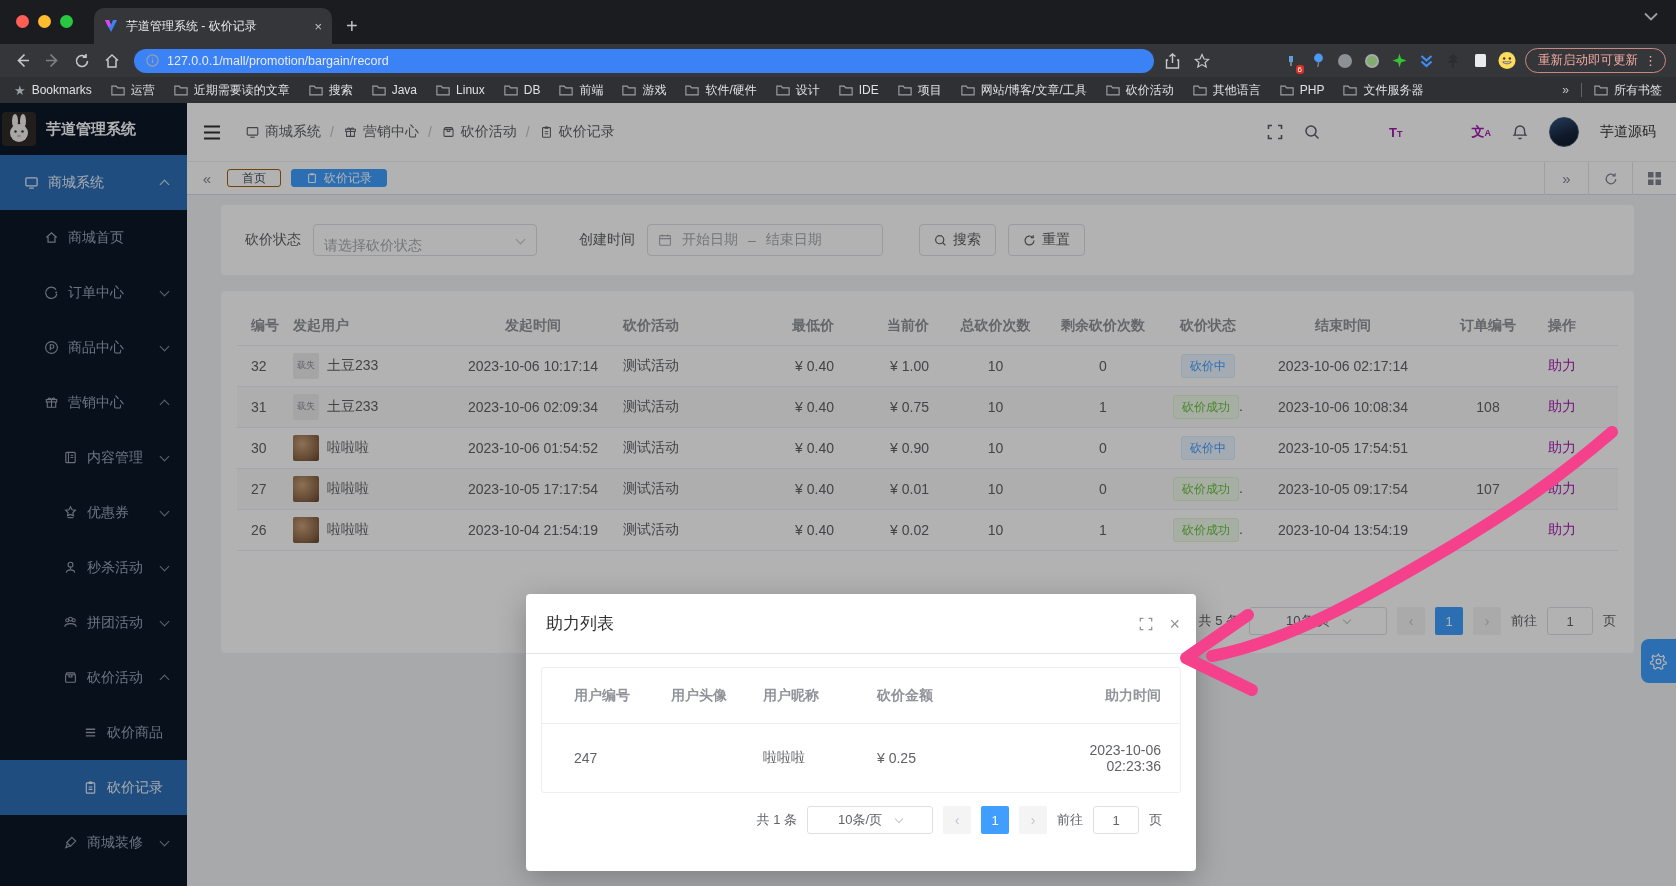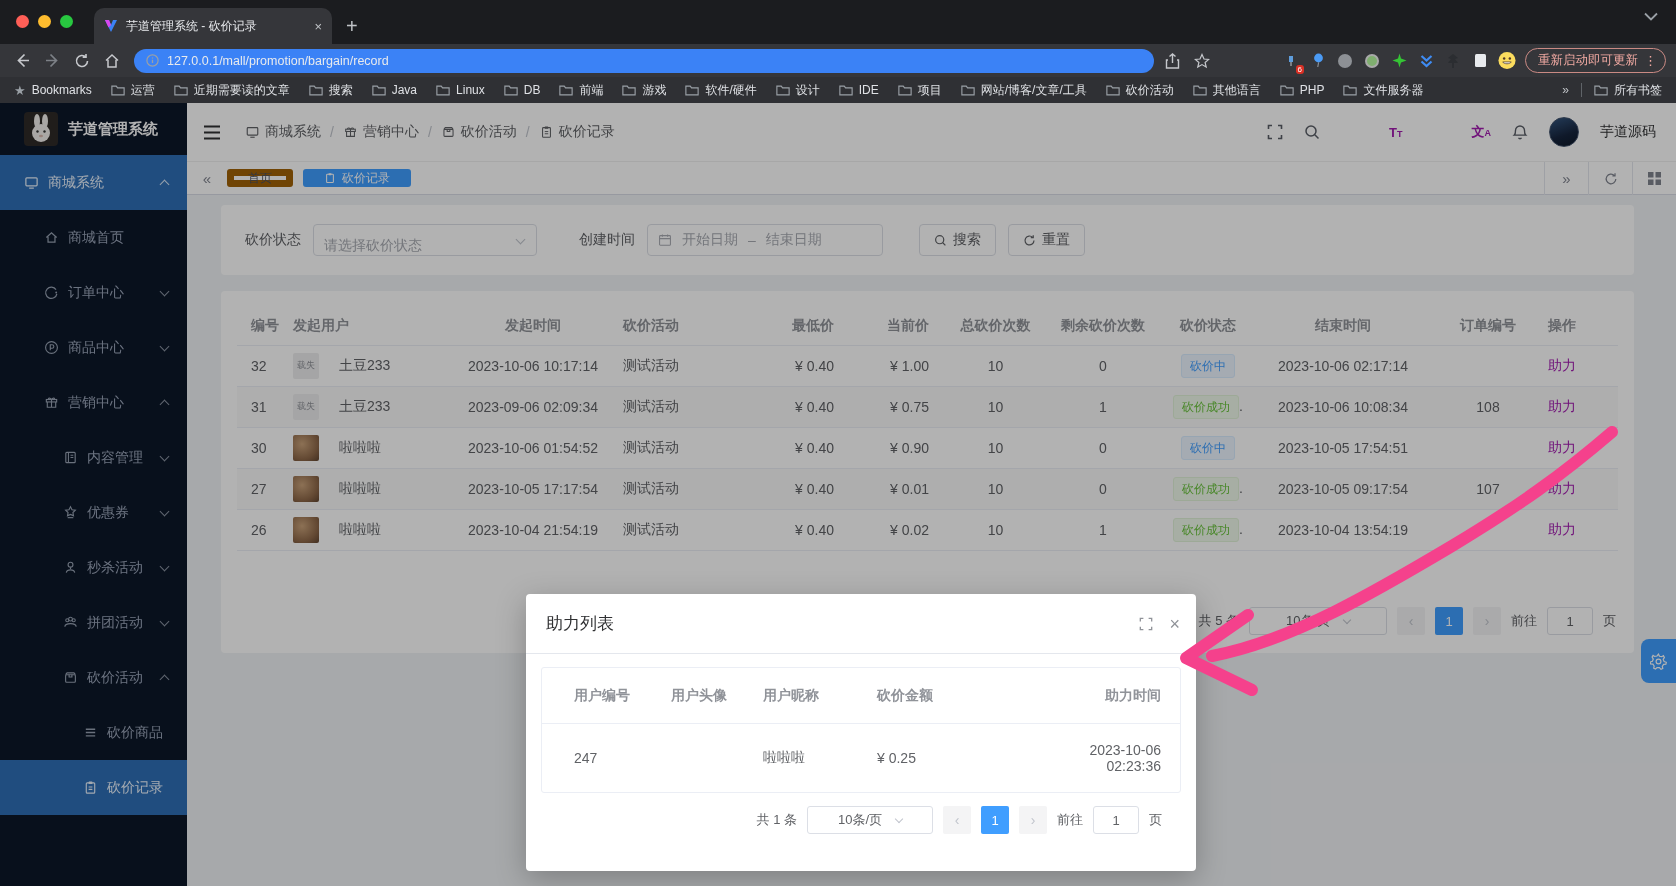--- a/index.html
+++ b/index.html
@@ -33,21 +33,21 @@
   .bm .fold{color:#9aa0a6;}
   .bm-star{color:#9aa0a6;font-size:13px;}
   .bm-spread{margin-left:auto;display:flex;align-items:center;gap:12px;}
   .bm-sep{width:1px;height:14px;background:#5f6368;}
 
   
   .appbody{position:absolute;left:0;top:103px;width:1676px;height:783px;background:#f0f2f5;}
   .overlay{position:absolute;inset:0;background:rgba(0,0,0,.30);z-index:50;}
 
   .sidebar{position:absolute;left:0;top:0;width:187px;height:100%;background:#0c1729;z-index:1;}
-  .logo{height:52px;display:flex;align-items:center;padding-left:24px;gap:10px;}
+  .logo{height:52px;display:flex;align-items:center;padding-left:2px;gap:10px;}
   .logo .name{color:#fff;font-size:15px;font-weight:bold;}
   .menu{position:absolute;top:52px;left:0;right:0;}
   .s-item{height:55px;display:flex;align-items:center;gap:9px;color:#9aa5b8;font-size:14px;position:relative;cursor:pointer;}
   .s-item .chev{position:absolute;right:19px;width:7px;height:7px;border-right:1.4px solid #8a93a0;border-bottom:1.4px solid #8a93a0;}
   .chev.down{transform:rotate(45deg);margin-top:-3px;}
   .chev.up{transform:rotate(-135deg);margin-top:3px;}
   .s-item.lv0{padding-left:24px;}.s-item.lv1{padding-left:44px;}.s-item.lv2{padding-left:63px;}.s-item.lv3{padding-left:83px;}
   .s-item.active{background:#2f6fb6;color:#eaf3fd;}
   .s-item.active .chev{border-color:#d6e6f7;}
   .s-ic{flex:0 0 15px;color:#98a3b3;}
@@ -60,21 +60,21 @@
   .crumb{display:flex;align-items:center;gap:5px;}
   .crumb .s-ic{color:#606266;}
   .slash{color:#c0c4cc;}
   .hdr-right{margin-left:auto;display:flex;align-items:center;gap:21px;color:#5a5e66;}
   .uavatar{width:30px;height:30px;border-radius:50%;background:linear-gradient(160deg,#33557e,#16243c 60%,#0e1828);border:1px solid #44546d;}
   .uname{font-size:14px;color:#303133;}
   .txtic{font-size:13px;font-weight:bold;color:#a21caf;margin-left:48px;}
   .txtic small{font-size:9px;}
   .tabsbar{height:34px;background:#fff;border-top:1px solid #f0f0f0;border-bottom:1px solid #d8dce5;display:flex;align-items:center;padding-left:8px;position:relative;}
   .tcollapse{color:#80848f;font-size:15px;width:24px;text-align:center;}
-  .ptab{height:18px;border:7px solid #a16207;border-radius:3px;display:flex;align-items:center;padding:0 14px;font-size:12px;color:#495060;margin-left:8px;background:#fff;gap:6px;}
+  .ptab{height:18px;border:1px solid #a16207;border-radius:3px;display:flex;align-items:center;padding:0 14px;font-size:12px;color:#495060;margin-left:8px;background:#fff;gap:6px;}
   .ptab.active{background:#409eff;border-color:#409eff;color:#fff;margin-left:10px;}
   .tabs-right{position:absolute;right:0;top:0;height:33px;display:flex;align-items:center;}
   .tr-cell{width:44px;height:33px;border-left:1px solid #e3e6ec;display:flex;align-items:center;justify-content:center;color:#80848f;font-size:15px;}
 
   .content{position:absolute;left:0;top:92px;right:0;bottom:0;background:#f0f2f5;}
   .card{position:absolute;left:34px;width:1413px;background:#fff;border-radius:4px;}
   .filtercard{top:10px;height:70px;display:flex;align-items:center;padding-left:24px;gap:12px;}
   .flabel{color:#606266;font-size:14px;}
   .fsel{width:224px;height:32px;border:1px solid #dcdfe6;border-radius:4px;display:flex;align-items:flex-end;padding:0 10px;color:#a8abb2;background:#fff;position:relative;}
   .fsel .chev{width:7px;height:7px;border-right:1.4px solid #c0c4cc;border-bottom:1.4px solid #c0c4cc;transform:rotate(45deg);position:absolute;right:12px;top:11px;}
@@ -83,21 +83,21 @@
   .fdate .sep{color:#a8abb2;}
   .fbtn{height:32px;border:1px solid #dcdfe6;border-radius:4px;background:#fff;display:flex;align-items:center;gap:6px;padding:0 14px;color:#606266;font-size:14px;cursor:pointer;}
   .fbtn:first-of-type{margin-left:24px;}
   .tablecard{top:96px;height:362px;padding:16px;}
   table.grid{width:100%;border-collapse:collapse;table-layout:fixed;font-size:14px;color:#606266;}
   table.grid th{color:#909399;font-weight:600;height:38px;border-bottom:1px solid #ebeef5;}
   table.grid td{height:41px;border-bottom:1px solid #ebeef5;}
   tr.stripe td{background:#fafafa;}
   .al{text-align:left;}.ac{text-align:center;}.ar{text-align:right;padding-right:14px;}
   .pad1{padding-left:14px;}
-  .ucell{display:flex;align-items:center;gap:20px;}
+  .ucell{display:flex;align-items:center;gap:8px;}
   .t-avatar{width:26px;height:26px;border-radius:2px;flex:0 0 26px;display:flex;align-items:center;justify-content:center;font-size:9px;color:#909399;overflow:hidden;}
   .t-avatar[data-avatar="photo"]{background:radial-gradient(circle at 35% 35%,#c9a27a,#8d6748 65%,#5f4430);}
   .t-avatar[data-avatar="broken"]{background:#ececee;}
   .stbadge{display:inline-block;font-size:12px;line-height:1;padding:5px 8px;border-radius:3px;border:1px solid transparent;}
   .stbadge[data-status="ing"]{color:#409eff;background:#ecf5ff;border-color:#d9ecff;}
   .stbadge[data-status="success"]{color:#67c23a;background:#f0f9eb;border-color:#e1f3d8;}
   .alink{color:#a21caf;cursor:pointer;}
   .pager{position:absolute;left:16px;right:18px;bottom:18px;display:flex;align-items:center;justify-content:flex-end;gap:10px;color:#606266;font-size:13px;}
   .psel{width:138px;height:28px;border:1px solid #dcdfe6;border-radius:3px;display:flex;align-items:center;justify-content:center;gap:14px;color:#606266;background:#fff;}
   .psel .chev{width:6px;height:6px;border-right:1.3px solid #c0c4cc;border-bottom:1.3px solid #c0c4cc;transform:rotate(45deg);margin-top:-3px;}
@@ -462,20 +462,28 @@
           </svg>
         <span>砍价商品</span>
       </div>
       <div class="s-item lv3 active">
         <svg class="s-ic" width="15" height="15" viewBox="0 0 16 16">
             <rect x="3.5" y="3" width="9" height="11" rx="1" stroke="currentColor" fill="none" stroke-width="1.2"></rect>
             <rect x="6" y="1.6" width="4" height="2.6" rx=".6" fill="currentColor"></rect>
             <path d="M6 7.5h4M6 10h4" stroke="currentColor" stroke-width="1.1" fill="none"></path>
           </svg>
         <span>砍价记录</span>
+      </div>
+      <div class="s-item lv2">
+        <svg class="s-ic" width="15" height="15" viewBox="0 0 16 16">
+            <path d="M9.5 2.5 13.5 6.5 8 12 4 8z" stroke="currentColor" fill="none" stroke-width="1.2"></path>
+            <path d="M4.6 9.2 3 13.5 7.2 11.8" stroke="currentColor" fill="none" stroke-width="1.2"></path>
+          </svg>
+        <span>商城装修</span>
+          <span class="chev down"></span>
       </div>
       <div class="s-item lv2">
         
         
       </div>
     </div>
   </aside>
 
   <div class="main">
     <div class="apphdr">
@@ -654,21 +662,21 @@
             <tr class="stripe">
               <td class="al pad1">31</td>
               <td class="al">
                   <span class="ucell">
                     <span class="t-avatar" data-avatar="broken">
                       <span>载失</span>
                     </span>
                     <span>土豆233</span>
                   </span>
                 </td>
-              <td class="ac">2023-09-06 02:09:34</td>
+              <td class="ac">2023-10-06 02:09:34</td>
               <td class="al">测试活动</td>
               <td class="ar">¥ 0.40</td>
               <td class="ar">¥ 0.75</td>
               <td class="ac">10</td>
               <td class="ac">1</td>
               <td class="ac"><span class="stbadge" data-status="success">砍价成功</span><span>.</span></td>
               <td class="ac">2023-10-06 10:08:34</td>
               <td class="ac">108</td>
               <td class="al"><span class="alink">助力</span></td>
             </tr>

